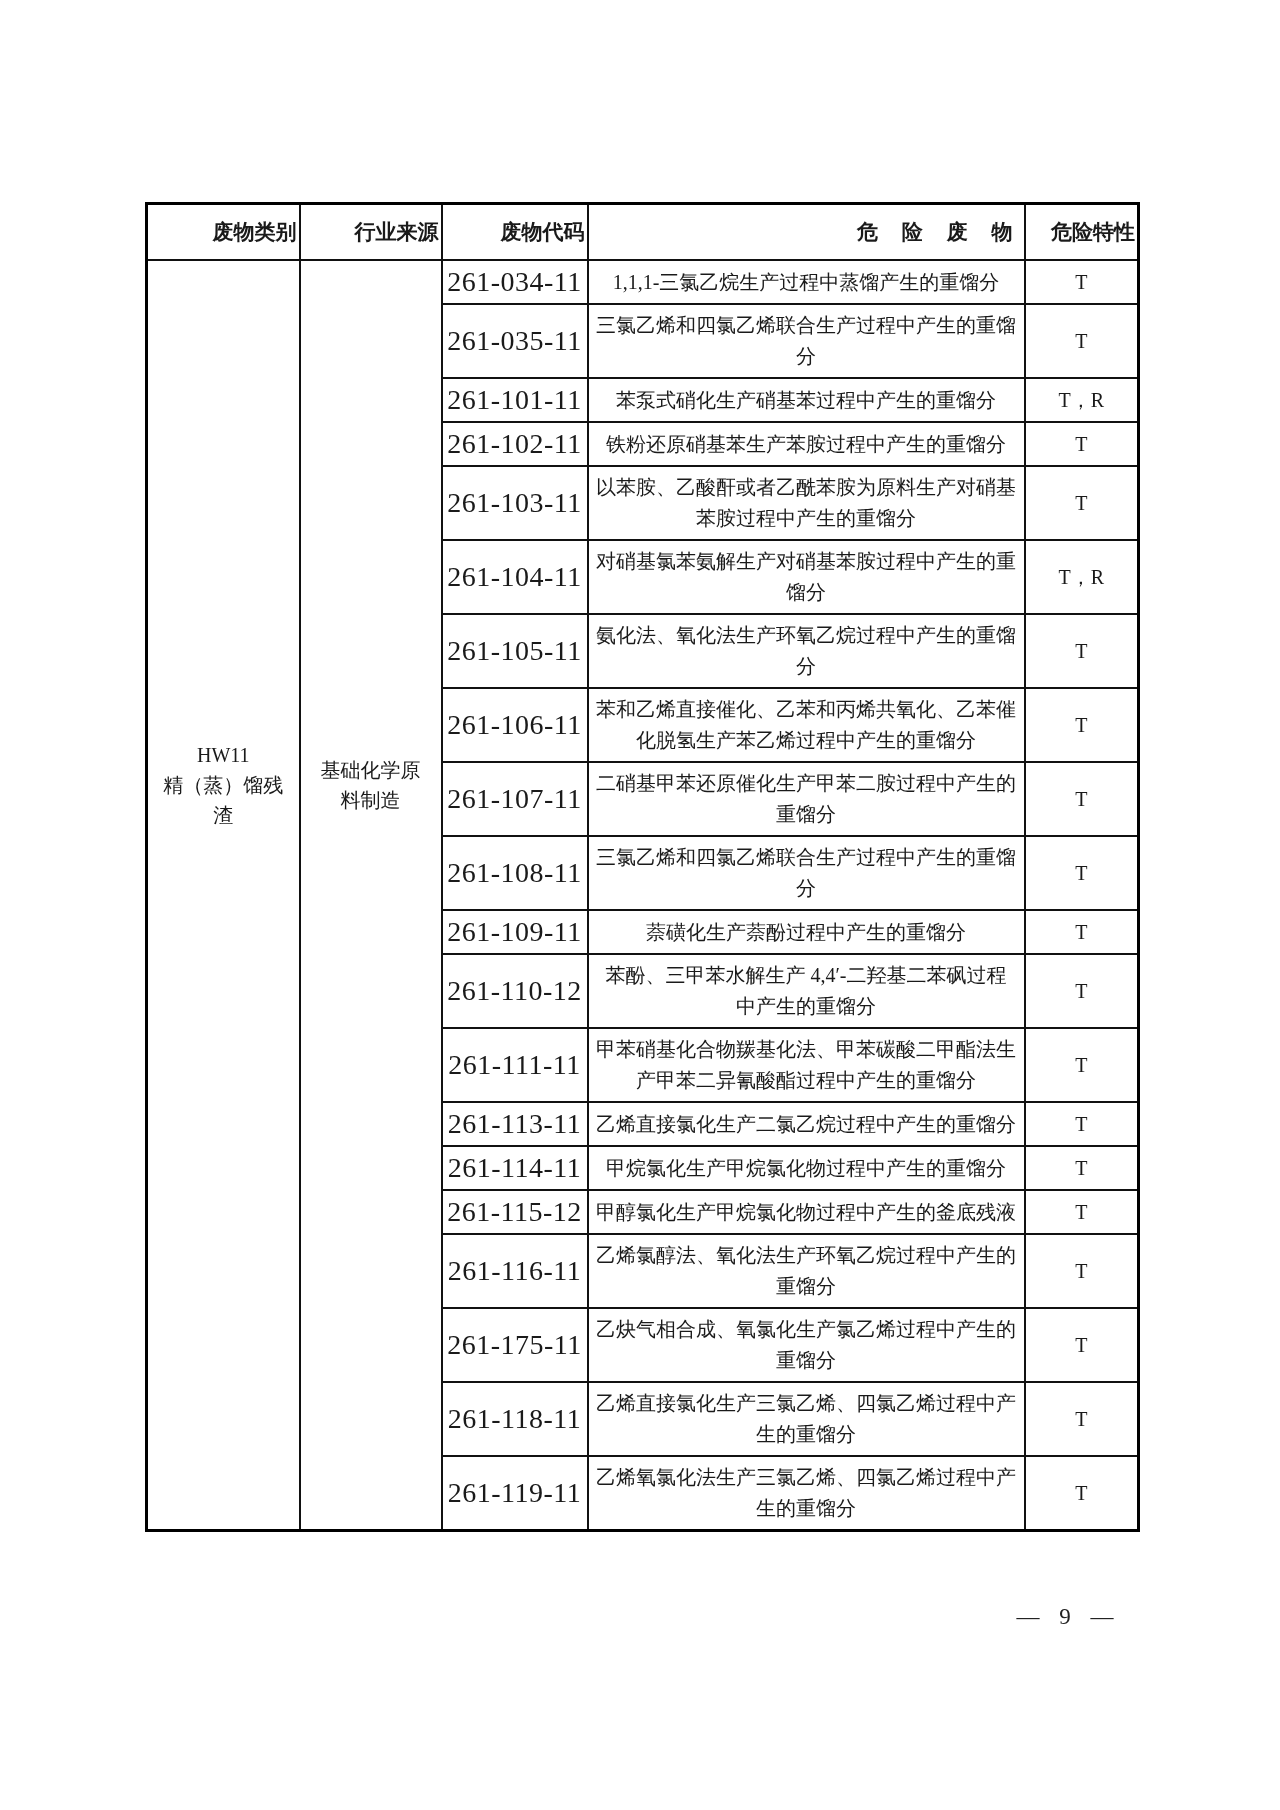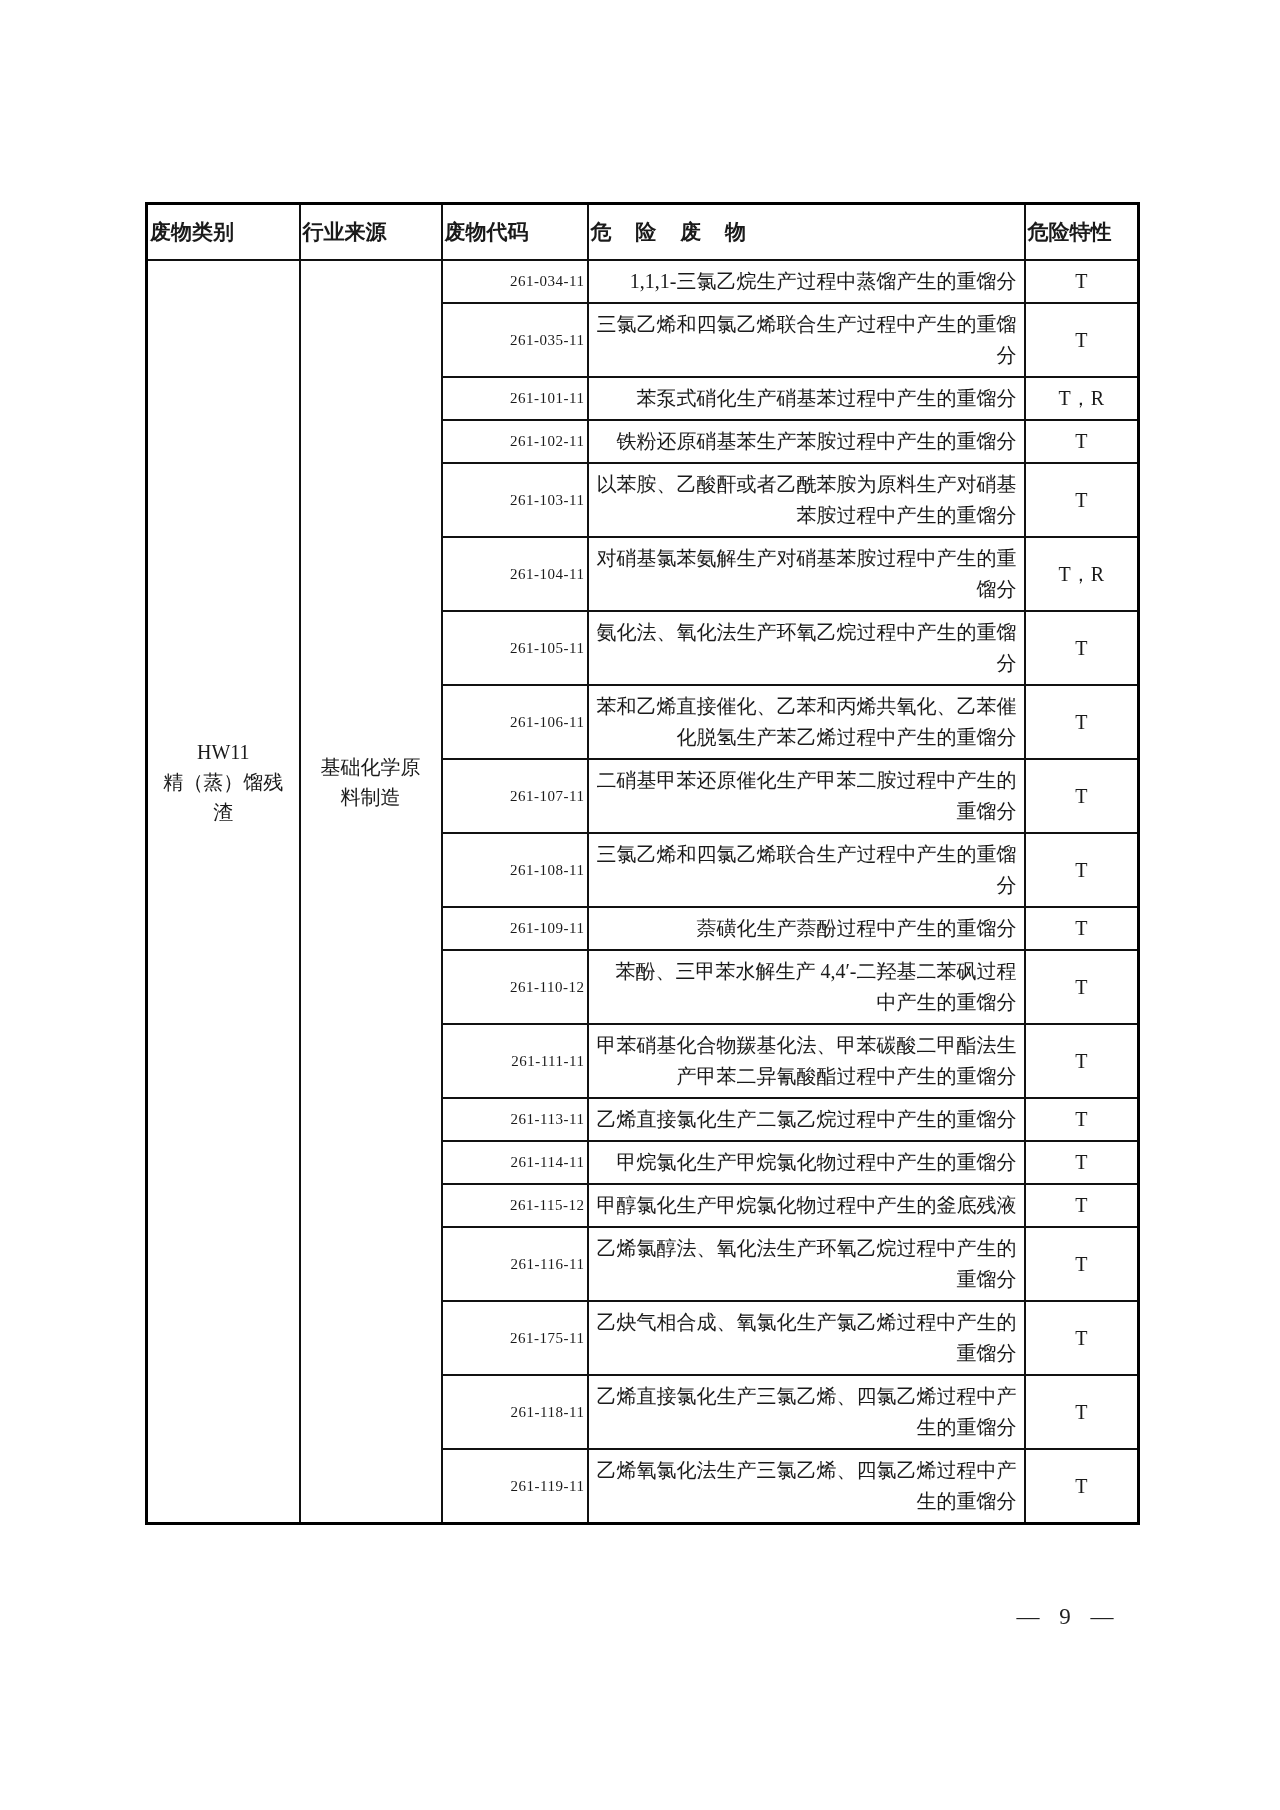--- a/index.html
+++ b/index.html
@@ -25,42 +25,42 @@
   }
   .doc-table th, .doc-table td {
     border: 2px solid #111;
     background: #fff;
     vertical-align: middle;
     overflow: hidden;
   }
   .doc-table th {
     font-size: 21px;
     font-weight: bold;
-    text-align: left;
+    text-align: right;
     padding: 13px 2px;
     font-family: "Liberation Sans", "DejaVu Sans", sans-serif;
   }
   th.waste-header { letter-spacing: 9px; }
   td.category-cell, td.industry-cell {
     text-align: center;
     font-size: 20px;
     line-height: 30px;
     padding: 0 14px;
   }
   .vshift { transform: translateY(-110px); }
   td.code-cell {
-    text-align: right;
-    font-size: 15px;
+    text-align: center;
+    font-size: 28px;
     letter-spacing: 0.5px;
     padding: 5px 2px;
     white-space: nowrap;
   }
   td.waste-cell {
     font-size: 20px;
-    text-align: right;
+    text-align: center;
     line-height: 31px;
     padding: 5px 7px;
   }
   td.hazard-cell {
     text-align: center;
     font-size: 20px;
     padding: 5px 2px;
   }
   .page-footer {
     position: absolute;

